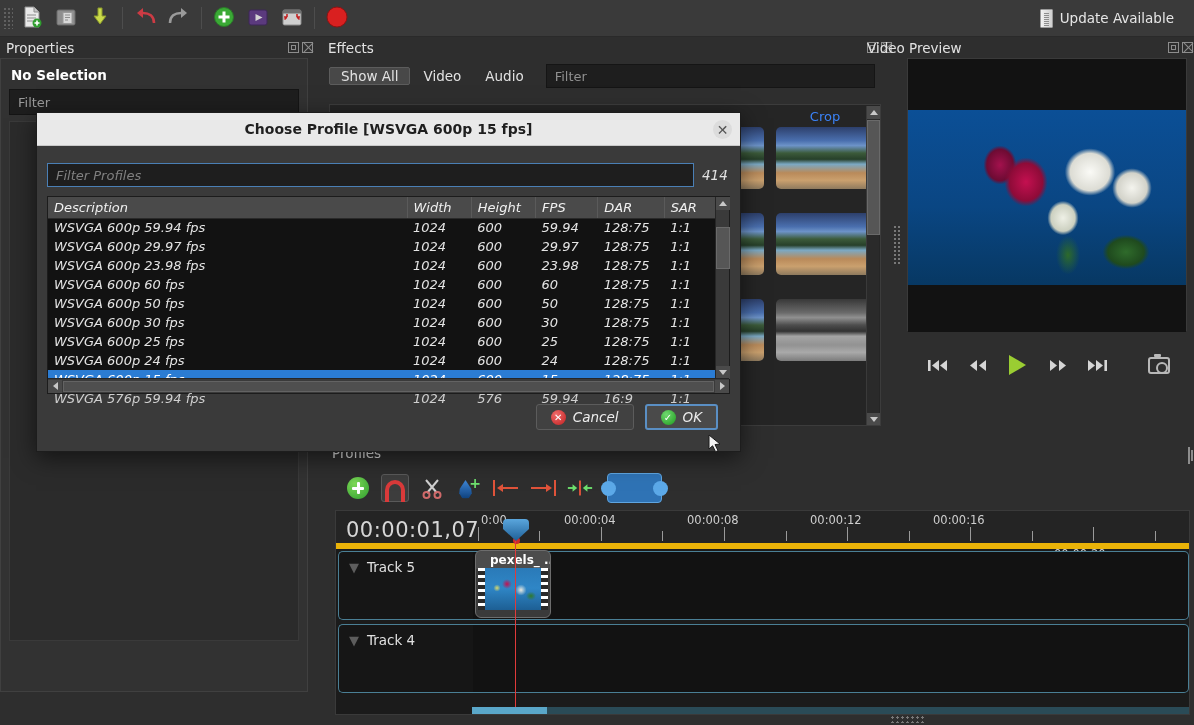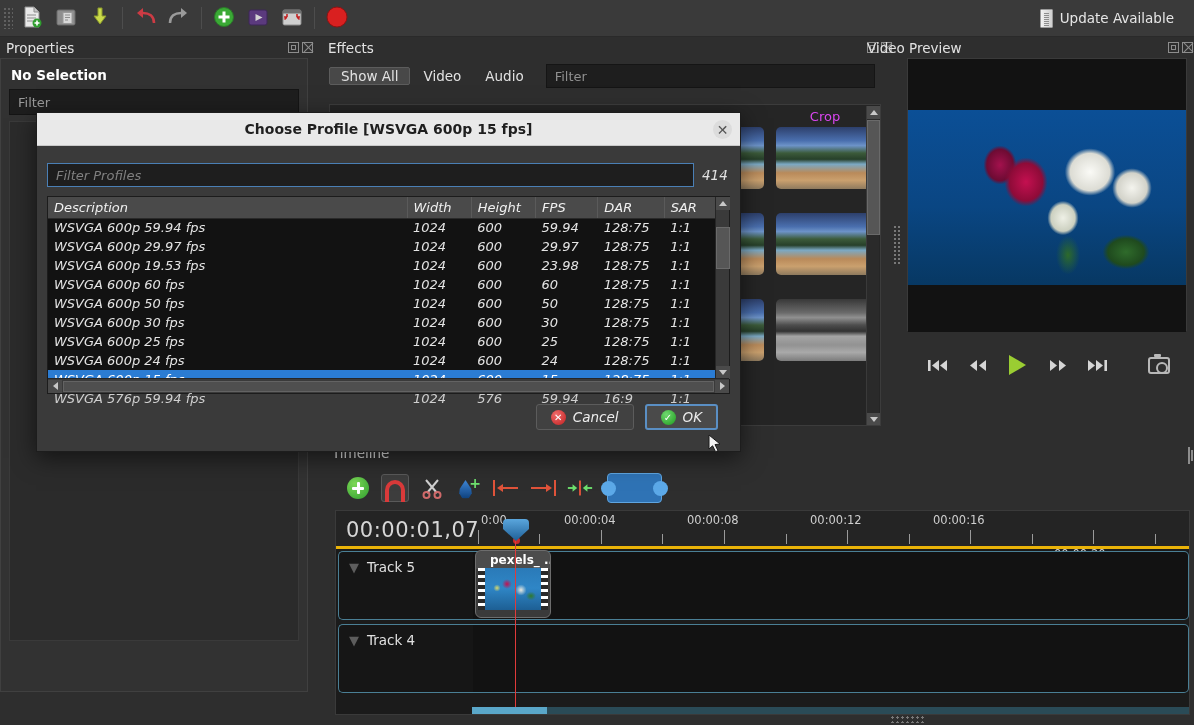--- a/index.html
+++ b/index.html
@@ -75,21 +75,21 @@
     border: 1px solid #151515; display: flex; align-items: center; padding: 0 8px;
     color: #8f8f8f; font-size: 13px;
   }
   .eff-grid {
     position: absolute; left: 16px; top: 46px; width: 552px; height: 322px;
     background: #252525; border: 1px solid #3c3c3c;
     display: flex; flex-wrap: wrap; align-content: flex-start; gap: 0px; overflow: hidden;
   }
   .eff-cell { width: 110px; padding: 4px 3px 2px 3px; text-align: center; }
   .eff-cell.selected .eff-thumb-wrap { outline: 2px solid #3b7fc4; }
-  .eff-label { font-size: 13px; color: #d946ef; margin-bottom: 3px; white-space: nowrap;
+  .eff-label { font-size: 13px; color: #3b82f6; margin-bottom: 3px; white-space: nowrap;
     overflow: hidden; text-overflow: ellipsis; }
   .eff-thumb-wrap { width: 98px; height: 62px; margin: 0 auto; border-radius: 5px; overflow: hidden;
     position: relative; }
   .thumb-landscape {
     width: 100%; height: 100%;
     background:
       linear-gradient(180deg, #2d3f6b 0%, #4a6fae 22%, #6d93c8 30%, #3c5b3a 42%, #27402a 52%,
                       #7ba9c4 60%, #b98a5a 74%, #caa06e 86%, #8e7a5e 100%);
   }
   .thumb-gray { filter: grayscale(1) contrast(1.1); }
@@ -158,21 +158,21 @@
   .drop-plus { position: absolute; right: -1px; top: -1px; color: #6ee06e; font-size: 14px; font-weight: bold; line-height: 1; }
   .clip-widget { width: 55px; height: 30px; background: #2f73b5; border: 1px solid #5fa5e0; border-radius: 4px;
     position: relative; margin-left: 4px; }
   .clip-widget::before { content: ""; position: absolute; left: -7px; top: 7px; width: 15px; height: 15px;
     border-radius: 50%; background: #5ca9e8; }
   .clip-widget::after { content: ""; position: absolute; right: -7px; top: 7px; width: 15px; height: 15px;
     border-radius: 50%; background: #5ca9e8; }
 
   .tl-body { position: absolute; left: 5px; top: 67px; width: 855px; height: 205px;
     background: #1b1b1b; border: 1px solid #3a3a3a; overflow: hidden; }
-  .tl-ruler { position: relative; height: 38px; background: #242424; border-bottom: 3px solid #eab308; text-align: right; }
+  .tl-ruler { position: relative; height: 38px; background: #242424; border-bottom: 6px solid #eab308; text-align: right; }
   .tl-timecode { position: absolute; left: 10px; top: 7px; font-size: 21px; color: #d6d6d6; letter-spacing: .5px; }
   .ruler-label { position: absolute; top: 2px; font-size: 11.5px; color: #cfcfcf; }
   .ruler-tick { position: absolute; bottom: 2px; width: 1px; background: #9a9a9a; }
   .track-row { position: relative; height: 71px; margin: 2px 0 0 2px; }
   .track-head { position: absolute; left: 0; top: 0; width: 135px; height: 69px; background: #161616;
     border: 1px solid #4a7f95; border-right: none; border-radius: 5px 0 0 5px; }
   .track-head .chev { position: absolute; left: 10px; top: 8px; color: #5d5d5d; font-size: 13px; }
   .track-head .tname { position: absolute; left: 28px; top: 7px; font-size: 13.5px; color: #e0e0e0; }
   .track-lane { position: absolute; left: 135px; top: 0; right: 0; height: 69px; background: #121212;
     border: 1px solid #4a7f95; border-left: none; border-radius: 0 5px 5px 0; }
@@ -570,21 +570,21 @@
           <rect x="17.4" y="2" width="2.6" height="11" fill="#d5d5d5"></rect>
         </svg>
       </div>
       <div class="tp-btn">
         <span class="cam-icon"></span>
       </div>
     </div>
   </div>
 
   <div class="timeline-panel">
-    <div class="tl-title">Timeline</div>
+    <div class="tl-title">Profiles</div>
     <div class="tl-expand">
       <span class="pt-ico float"></span>
     </div>
 
     <div class="tl-toolbar">
       <div class="tl-icon-btn">
         <span class="plus-circle"></span>
       </div>
       <div class="tl-icon-btn framed">
         <span class="magnet"></span>
@@ -728,21 +728,21 @@
             </tr>
             <tr class="row">
               <td>WSVGA 600p 29.97 fps</td>
               <td>1024</td>
               <td>600</td>
               <td>29.97</td>
               <td>128:75</td>
               <td>1:1</td>
             </tr>
             <tr class="row">
-              <td>WSVGA 600p 19.53 fps</td>
+              <td>WSVGA 600p 23.98 fps</td>
               <td>1024</td>
               <td>600</td>
               <td>23.98</td>
               <td>128:75</td>
               <td>1:1</td>
             </tr>
             <tr class="row">
               <td>WSVGA 600p 60 fps</td>
               <td>1024</td>
               <td>600</td>

